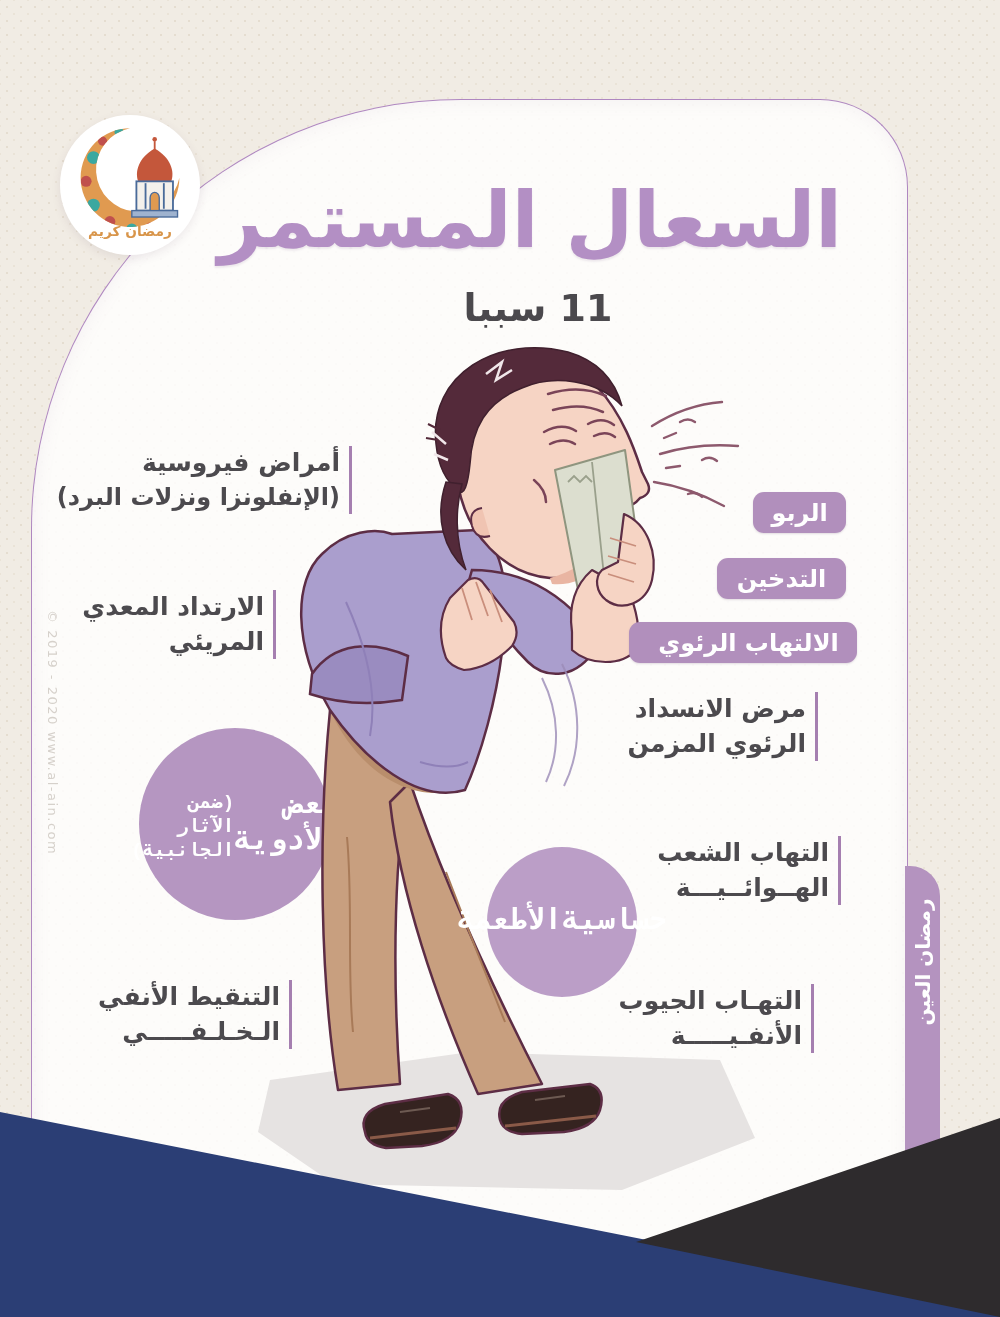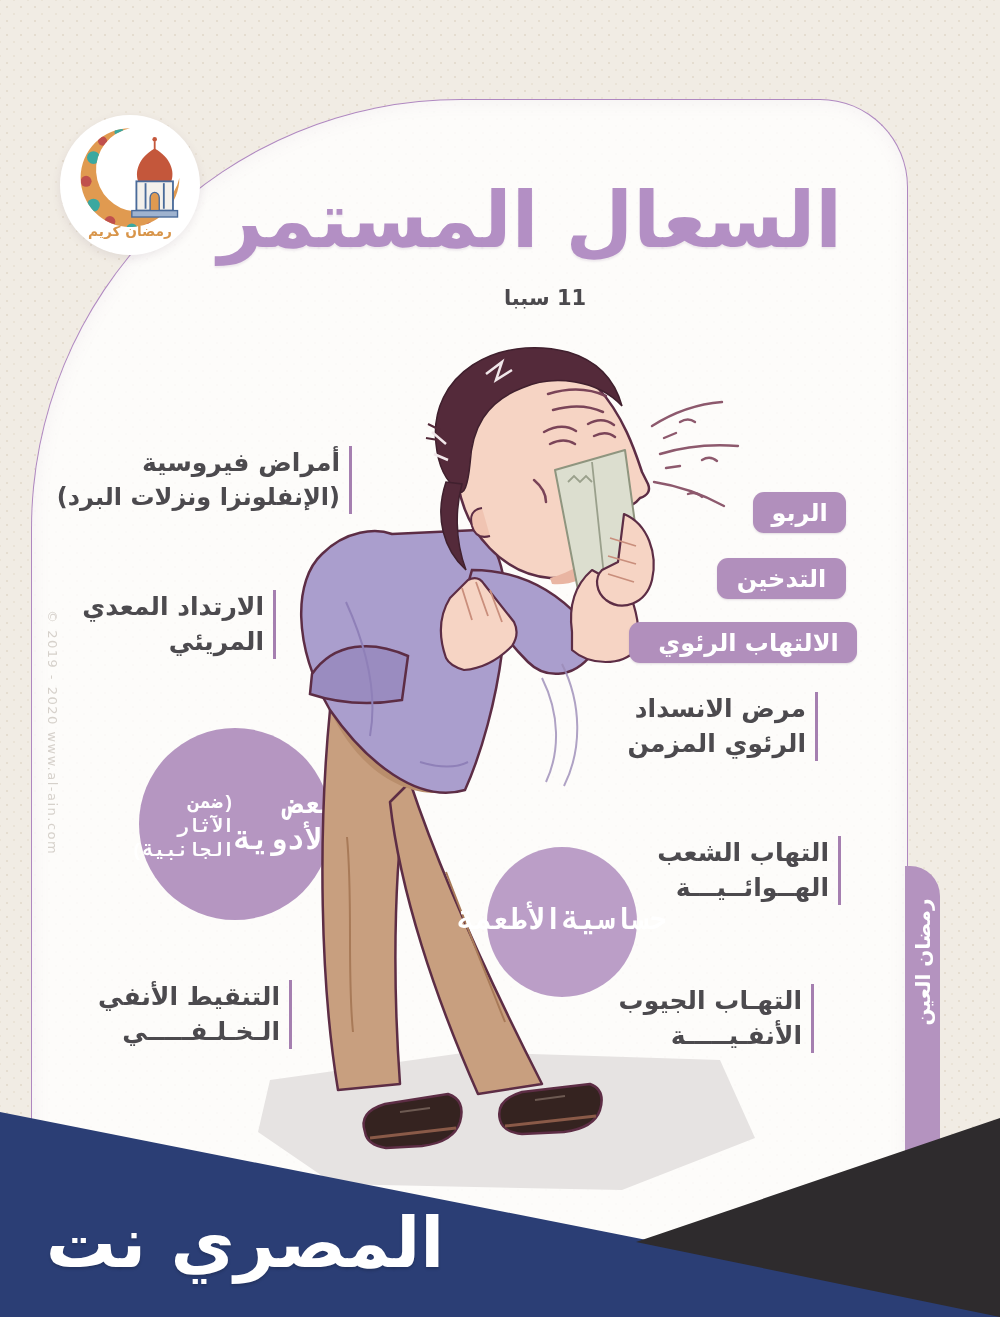--- a/index.html
+++ b/index.html
@@ -35,22 +35,22 @@
     background:#ffffff;box-shadow:0 3px 10px rgba(90,60,90,0.10);
     display:flex;align-items:center;justify-content:center;
   }
   
   .title{
     left:170px;top:176px;width:720px;text-align:center;direction:rtl;
     font-size:78px;line-height:1.15;font-weight:800;color:#b38fc4;
     text-shadow:0 2px 2px rgba(120,90,140,0.12);
   }
   .subtitle{
-    left:185px;top:286px;width:720px;text-align:center;direction:rtl;
-    font-size:21px;font-weight:700;color:#4b494d;
+    left:178px;top:286px;width:720px;text-align:center;direction:rtl;
+    font-size:38px;font-weight:700;color:#4b494d;
   }
   
   .cause{
     direction:rtl;text-align:right;color:#4c4a4e;
     font-size:25px;font-weight:700;line-height:1.38;
     border-right:3.5px solid #a57fb0;padding-right:9px;
   }
   .cause .sub{font-weight:600;font-size:24px;}
   
   .pill{
@@ -277,15 +277,14 @@
     <span class="big">حساسية</span>
     <span class="big">الأطعمة</span>
   </div>
 
   <div class="abs ribbon">
     <span>رمضان العين</span>
   </div>
 
   <div class="abs blue-band"></div>
   <div class="abs dark-tri"></div>
-  <div class="abs footer-name">المصري نت</div>
 
 </div>
 
 </body></html>

